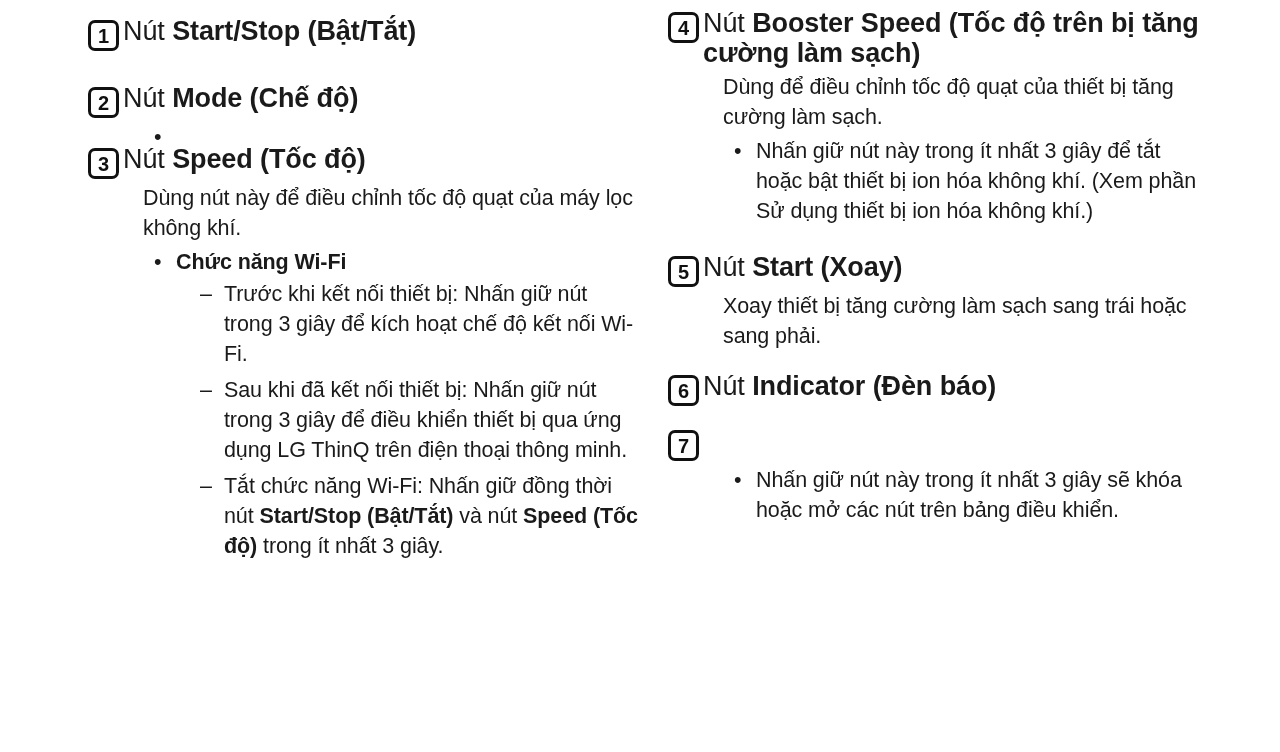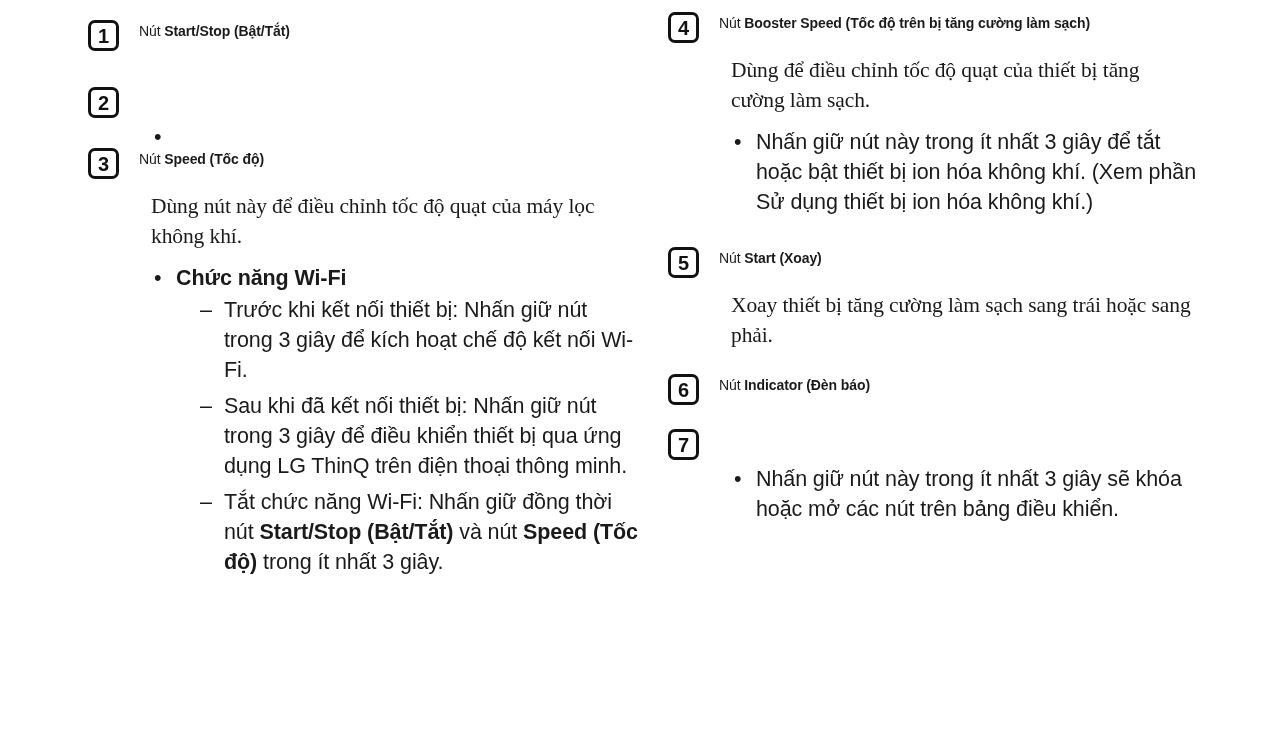--- a/index.html
+++ b/index.html
@@ -56,36 +56,35 @@
     align-items: center;
     justify-content: center;
     font-size: 20px;
     font-weight: bold;
     line-height: 1;
     color: #111111;
     margin-top: 4px;
     box-sizing: content-box;
   }
   .head-text {
-    margin-left: 20px;
-    font-size: 14px;
+    margin-left: 4px;
+    font-size: 27px;
     line-height: 30px;
     letter-spacing: -0.1px;
   }
   .head-text b { font-weight: bold; }
 
   .entry-body {
     margin-left: 51px;
     font-size: 21.5px;
     line-height: 30px;
     letter-spacing: -0.1px;
   }
   .para {
-    margin: 12px;
-    font-family: Liberation Serif, serif;
+    margin: 4px;
   }
 
   
   .bullets {
     list-style: none;
     margin: 4px 0 0 0;
     padding: 0;
   }
   .bullet {
     position: relative;
@@ -147,20 +146,21 @@
           <div class="badge">1</div>
           <div class="head-text"><span>Nút </span><b>Start/Stop (Bật/Tắt)</b></div>
         </div>
       </div>
 
       <div class="spacer-lg"></div>
 
       <div class="entry">
         <div class="entry-head">
           <div class="badge">2</div>
+          <div class="head-text"><span>Nút </span><b>Mode (Chế độ)</b></div>
         </div>
         <div class="entry-body">
           <ul class="bullets">
             <li class="bullet">
               <span class="marker">•</span>
             </li>
           </ul>
         </div>
       </div>
 

